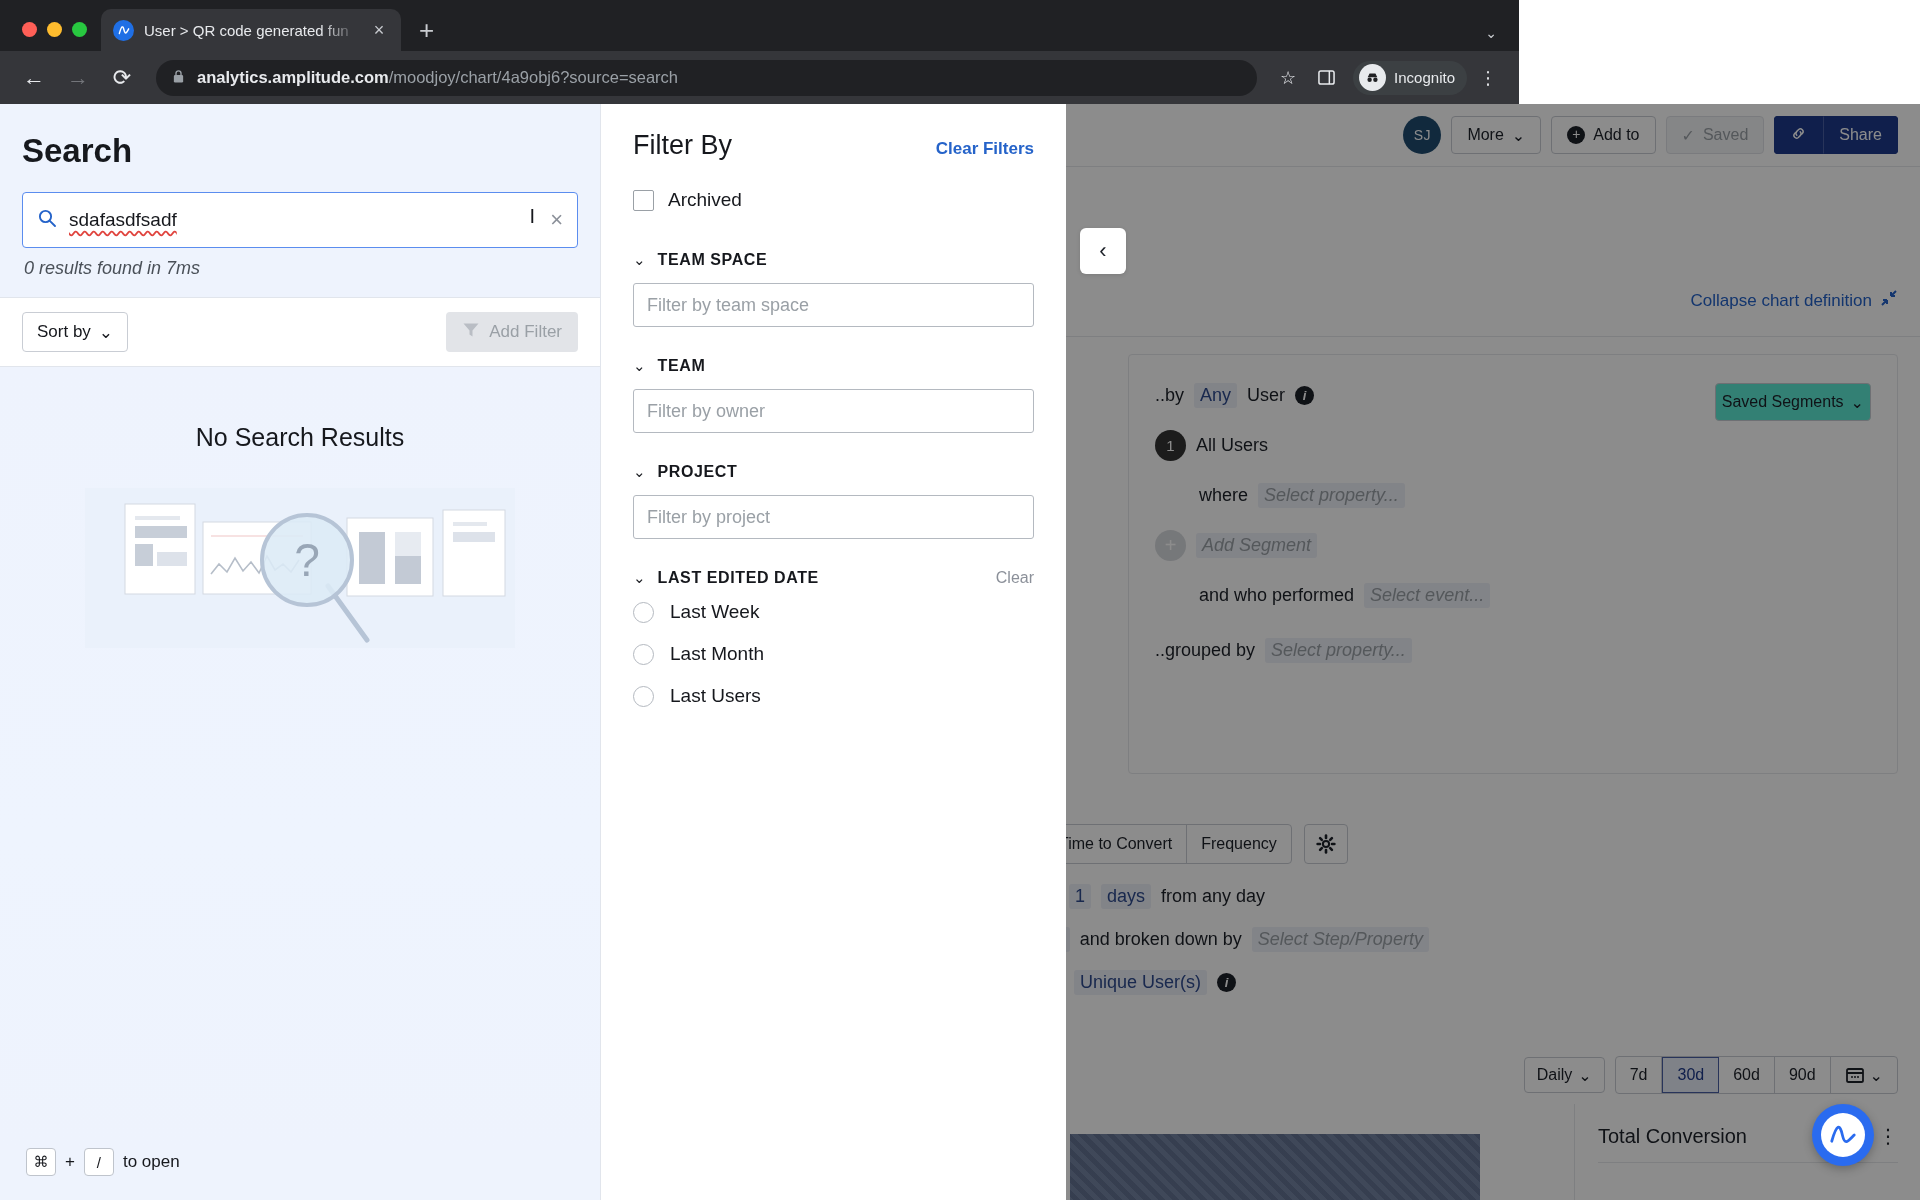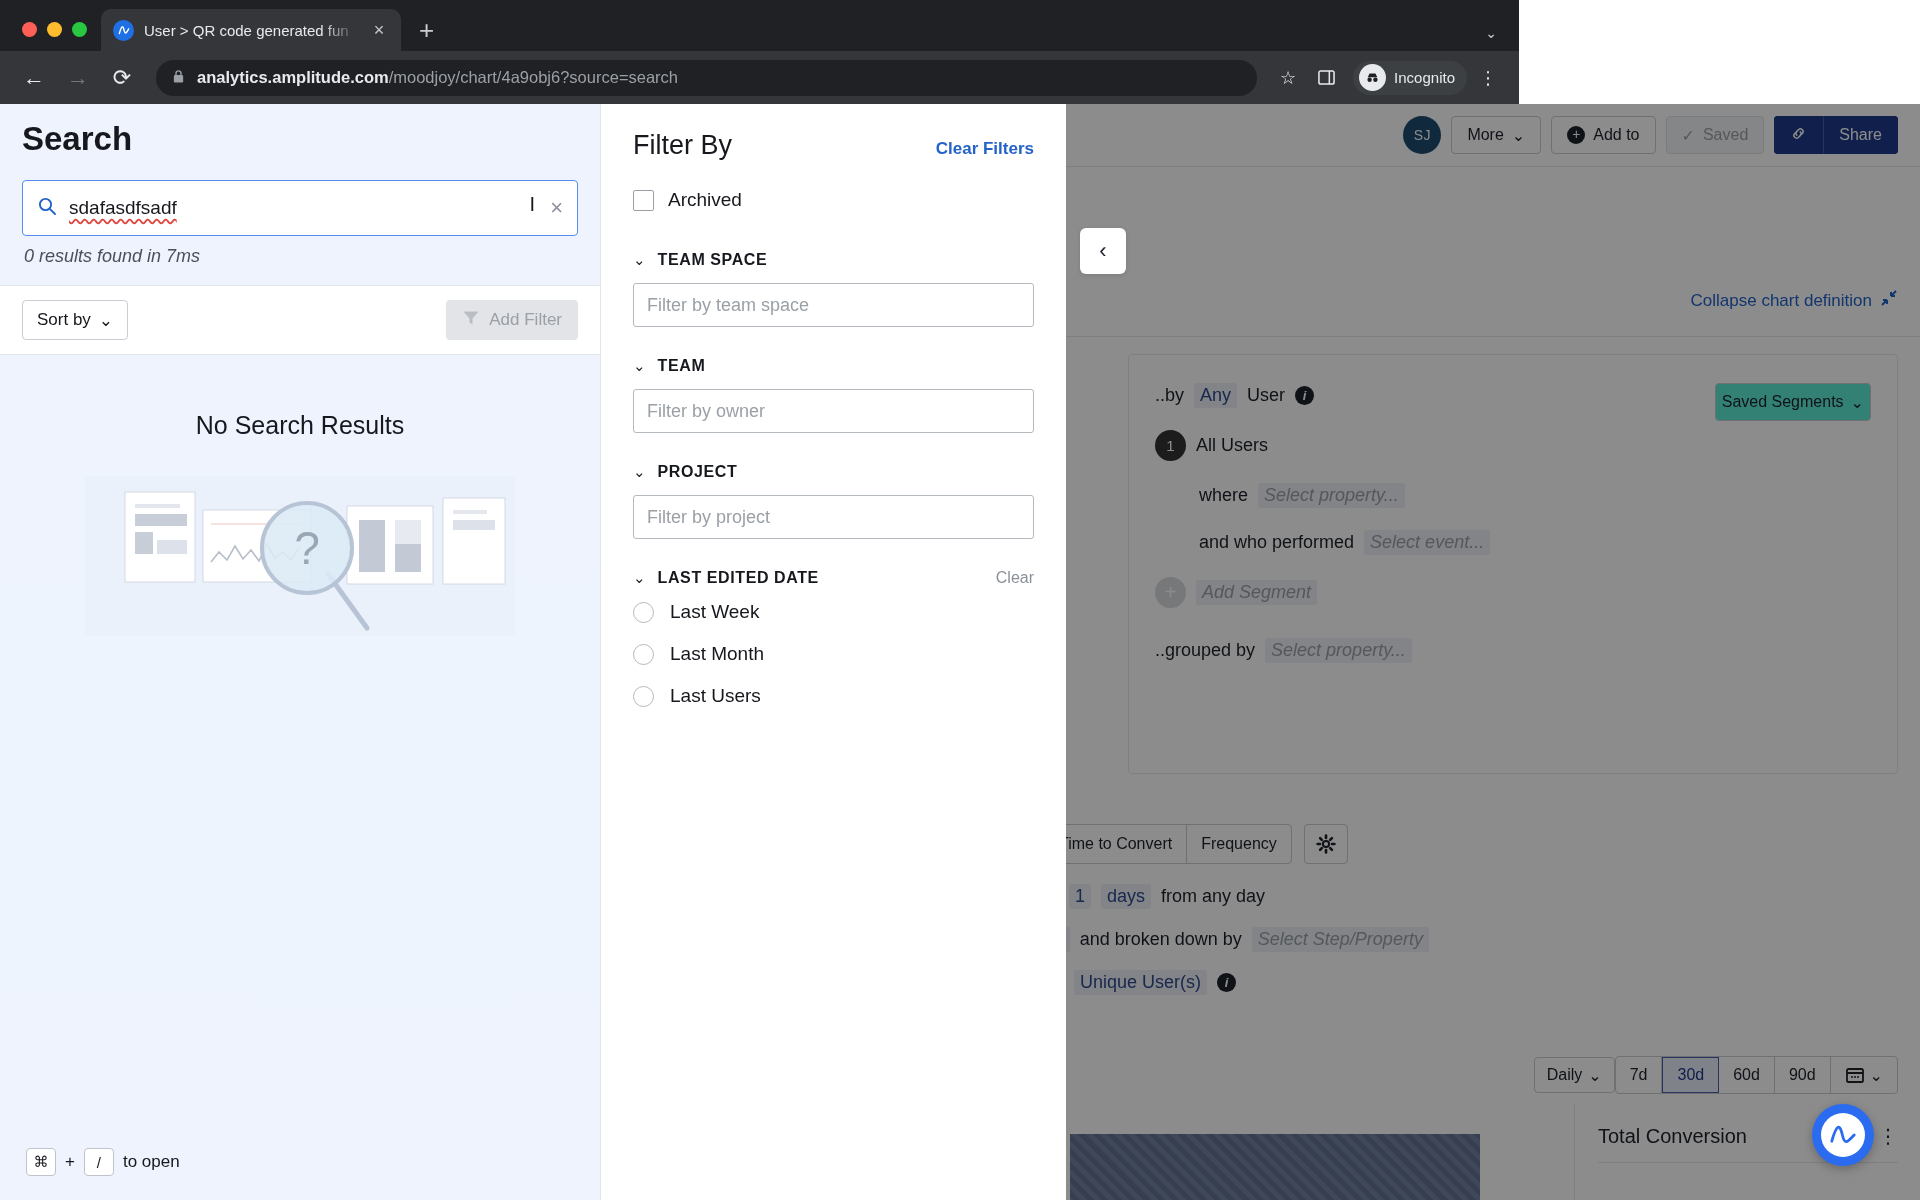--- a/index.html
+++ b/index.html
@@ -120,21 +120,21 @@
   .tabs-row { position:absolute; left: 980px; top: 720px; display:flex; align-items:center; gap: 12px; }
   .seg-tabs { display:flex; border:1px solid #c9cdd4; border-radius:4px; overflow:hidden; background:#fff; }
   .seg-tab { padding: 0 14px; height: 38px; display:flex; align-items:center; font-size:16px;
              color:#1d2129; border-right:1px solid #c9cdd4; white-space:nowrap; }
   .seg-tab:last-child { border-right:none; }
   .gear-btn { width: 44px; height: 40px; border:1px solid #c9cdd4; border-radius:4px; background:#fff;
               display:flex; align-items:center; justify-content:center; font-size:19px; }
 
   .mrow { position:absolute; display:flex; align-items:center; gap: 10px; font-size: 18px; color:#1d2129; }
 
-  .date-controls { position:absolute; right: 22px; top: 952px; display:flex; align-items:center; }
+  .date-controls { position:absolute; right: 22px; top: 952px; display:flex; align-items:center; gap:10px; }
   .pill-btn { height: 36px; padding: 0 12px; border:1px solid #c9cdd4; border-radius:4px;
               background:#fff; display:flex; align-items:center; gap:6px; font-size:16px; color:#1d2129; }
   .range-group { display:flex; border:1px solid #c9cdd4; border-radius:4px; overflow:hidden; background:#fff; }
   .range-btn { padding: 0 14px; height: 36px; display:flex; align-items:center; font-size:16px;
                color:#1d2129; border-right:1px solid #c9cdd4; }
   .range-btn:last-child { border-right:none; }
   .range-btn.active { background:#e8edf7; border:1px solid #4a5fa5; color:#1e3a8a; }
 
   .chart-block { position:absolute; left: 1070px; top: 1030px; width: 410px; height: 190px;
      background: repeating-linear-gradient(45deg,#5b6b8c 0 5px,#6d7d9e 5px 10px); opacity:.95; }
@@ -155,21 +155,21 @@
     position:absolute; left: 1080px; top: 124px; width: 46px; height: 46px; background:#fff;
     border-radius: 6px; display:flex; align-items:center; justify-content:center;
     font-size: 22px; color:#1d2129; z-index: 30; box-shadow: 0 1px 4px rgba(0,0,0,.12);
   }
 
   
   .search-panel {
     position:absolute; left:0; top:0; width: 600px; height: 1096px; background:#eef3fd; z-index: 30;
     display:flex; flex-direction: column;
   }
-  .sp-head { padding: 16px 22px 0 22px; }
+  .sp-head { padding: 28px 22px 0 22px; }
   .sp-title { font-size: 33px; font-weight: bold; color:#16181d; margin-bottom: 22px; }
   .sp-input-wrap {
     height: 56px; background:#fff; border: 1.5px solid #5b8def; border-radius: 4px;
     display:flex; align-items:center; padding: 0 14px; gap: 12px; position:relative;
   }
   .sp-input-val {
     font-size: 19px; color:#16181d; flex:1;
     text-decoration: underline; text-decoration-style: wavy;
     text-decoration-color: #e0443e; text-underline-offset: 4px;
   }
@@ -329,27 +329,27 @@
           <span class="info-i">i</span>
         </div>
         <div class="def-row">
           <span class="num-badge">1</span>
           <span>All Users</span>
         </div>
         <div class="def-row indent">
           <span>where</span>
           <span class="chip ph">Select property...</span>
         </div>
+        <div class="def-row">
+          <span class="plus-badge">+</span>
+          <span class="chip ph">Add Segment</span>
+        </div>
         <div class="def-row indent">
           <span>and who performed</span>
           <span class="chip ph">Select event...</span>
-        </div>
-        <div class="def-row">
-          <span class="plus-badge">+</span>
-          <span class="chip ph">Add Segment</span>
         </div>
         <div class="def-row" style="margin-top:30px">
           <span>..grouped by</span>
           <span class="chip ph">Select property...</span>
         </div>
         <span class="seg-btn">
           <span>Saved Segments</span>
           <span>⌄</span>
         </span>
       </div>

